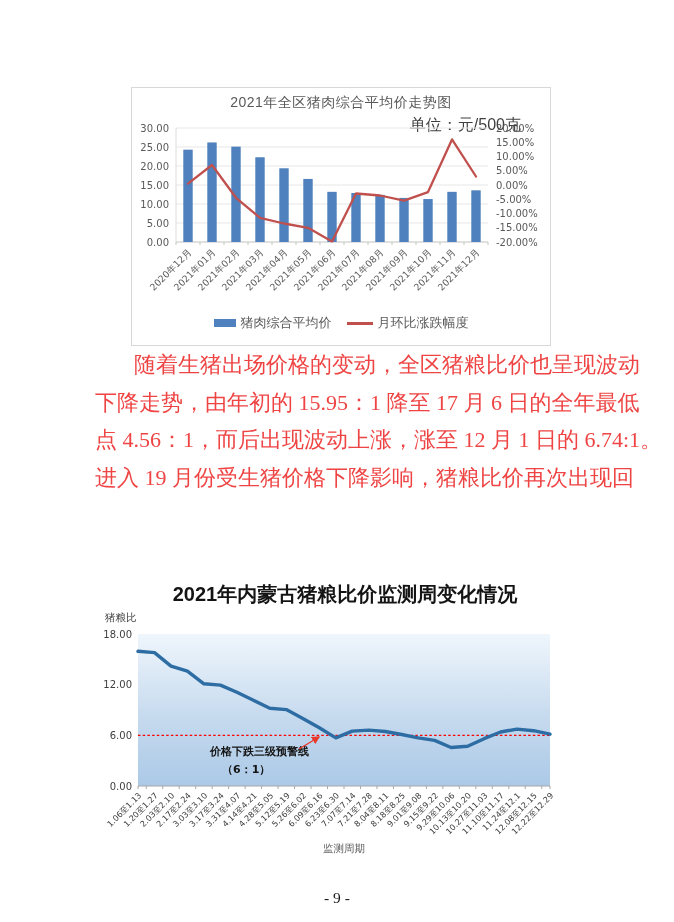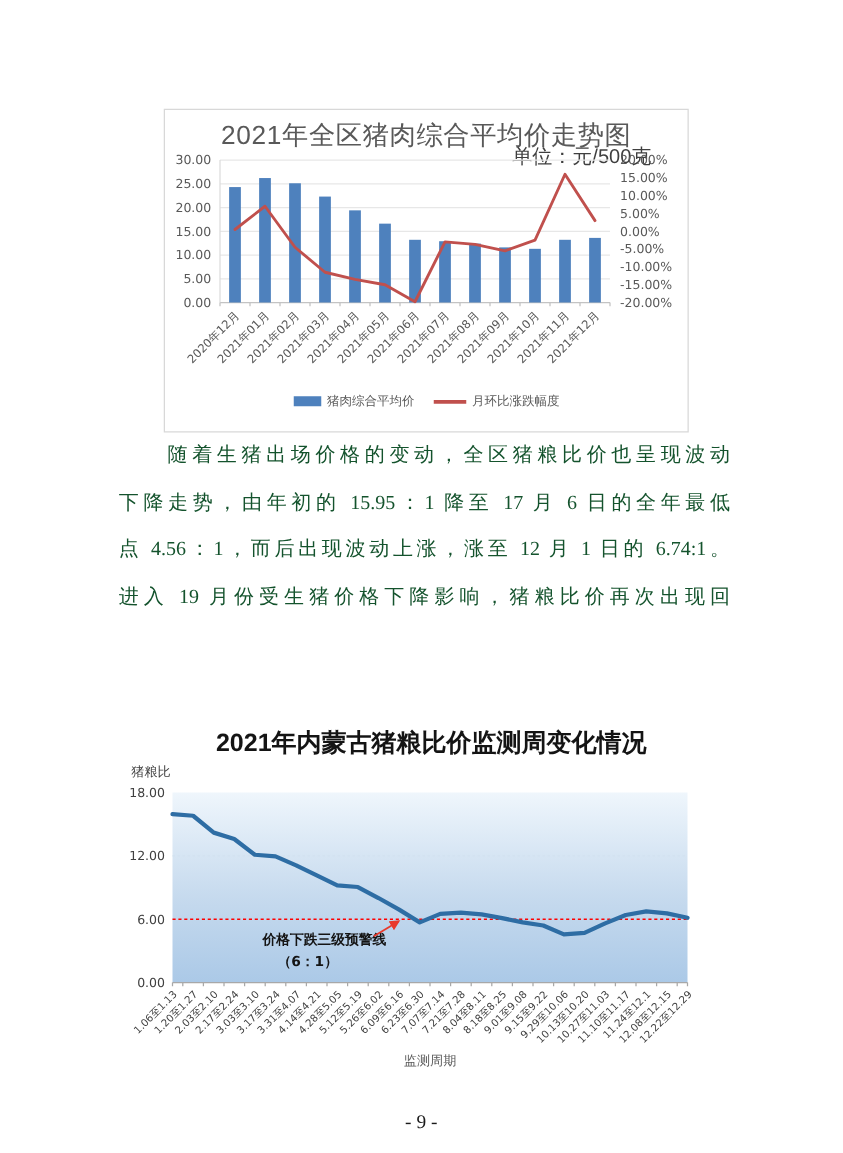--- a/index.html
+++ b/index.html
@@ -1,28 +1,28 @@
 <!DOCTYPE html>
 <html><head>
 <meta charset="utf-8">
 <style>
   html,body{margin:0;padding:0;background:#ffffff;}
   body{width:674px;height:922px;position:relative;font-family:"Liberation Sans","DejaVu Sans",sans-serif;}
   .abs{position:absolute;}
   
   #chart1{left:131px;top:87px;width:420px;height:259px;border:1px solid #d8d8d8;background:#fff;box-sizing:border-box;}
-  #chart1 .c1-title{left:0;right:0;top:6px;text-align:center;font-size:21px;color:#595959;letter-spacing:.5px;}
+  #chart1 .c1-title{left:0;right:0;top:6px;text-align:center;font-size:14px;color:#595959;letter-spacing:.5px;}
   #chart1 .c1-unit{right:29px;top:27px;font-size:16px;color:#3f3f3f;}
   #chart1 svg{left:0;top:0;}
-  #chart1 .c1-legend{left:0;right:0;top:226px;display:flex;justify-content:center;align-items:center;gap:15px;font-size:10px;color:#595959;}
+  #chart1 .c1-legend{left:0;right:0;top:226px;display:flex;justify-content:center;align-items:center;gap:15px;font-size:13px;color:#595959;}
   .leg-item{display:flex;align-items:center;gap:5px;}
   .leg-swatch-bar{width:22px;height:8px;background:#4e81bd;}
   .leg-swatch-line{width:26px;height:3px;background:#c0504d;}
   
-  #para{left:95px;top:346px;width:489px;font-family:"Liberation Serif","DejaVu Serif",serif;font-size:16px;color:#14532d;}
+  #para{left:95px;top:346px;width:489px;font-family:"Liberation Serif","DejaVu Serif",serif;font-size:22px;color:#ef4444;}
   #para .pline{height:37.6px;line-height:37.6px;text-align:justify;text-align-last:justify;white-space:nowrap;overflow:visible;}
   #para .pline.first{text-indent:39px;}
   #para .pline.last{text-align-last:left;}
   
   #chart2{left:95px;top:578px;width:480px;height:300px;}
   #chart2 .c2-title{left:20px;width:460px;top:3px;text-align:center;font-weight:bold;font-size:20px;color:#141414;}
   
   #pageno{left:0;right:0;top:889px;text-align:center;font-family:"Liberation Serif","DejaVu Serif",serif;font-size:15.5px;color:#1a1a1a;}
   svg text{font-family:"DejaVu Sans","Liberation Sans",sans-serif;}
 </style>

